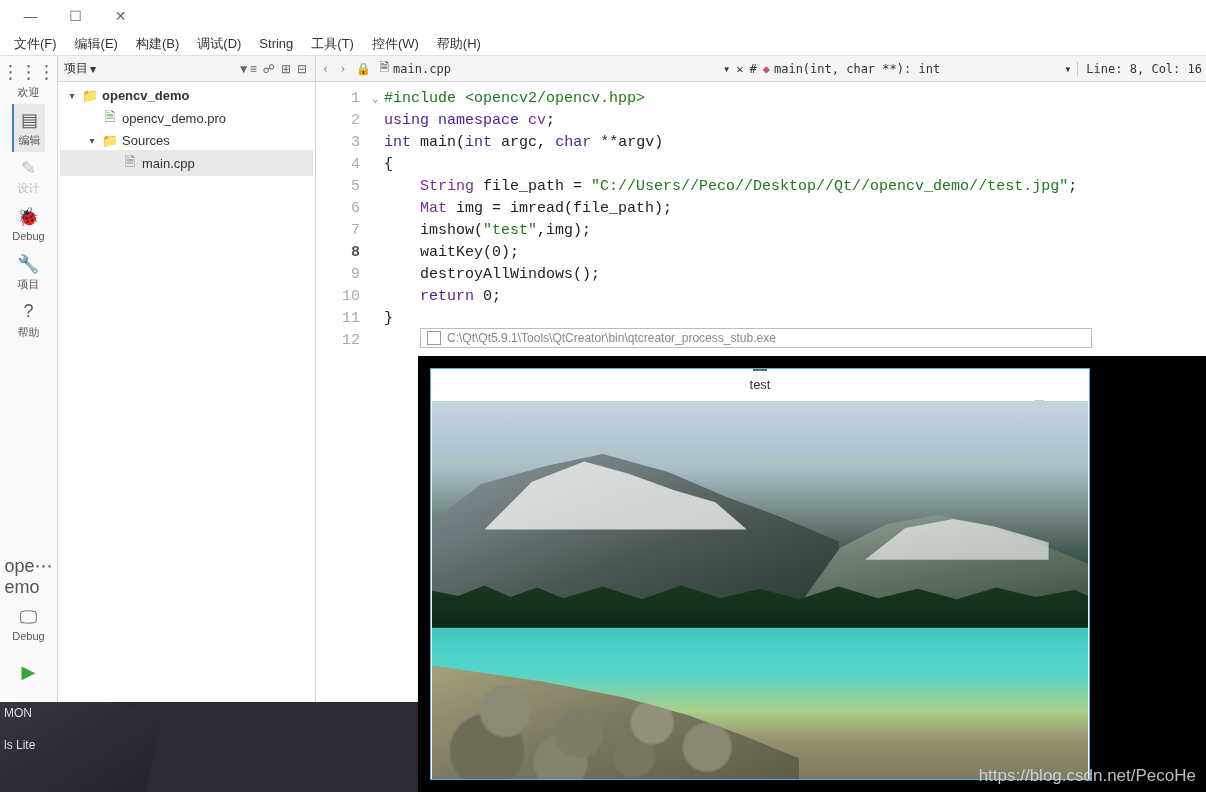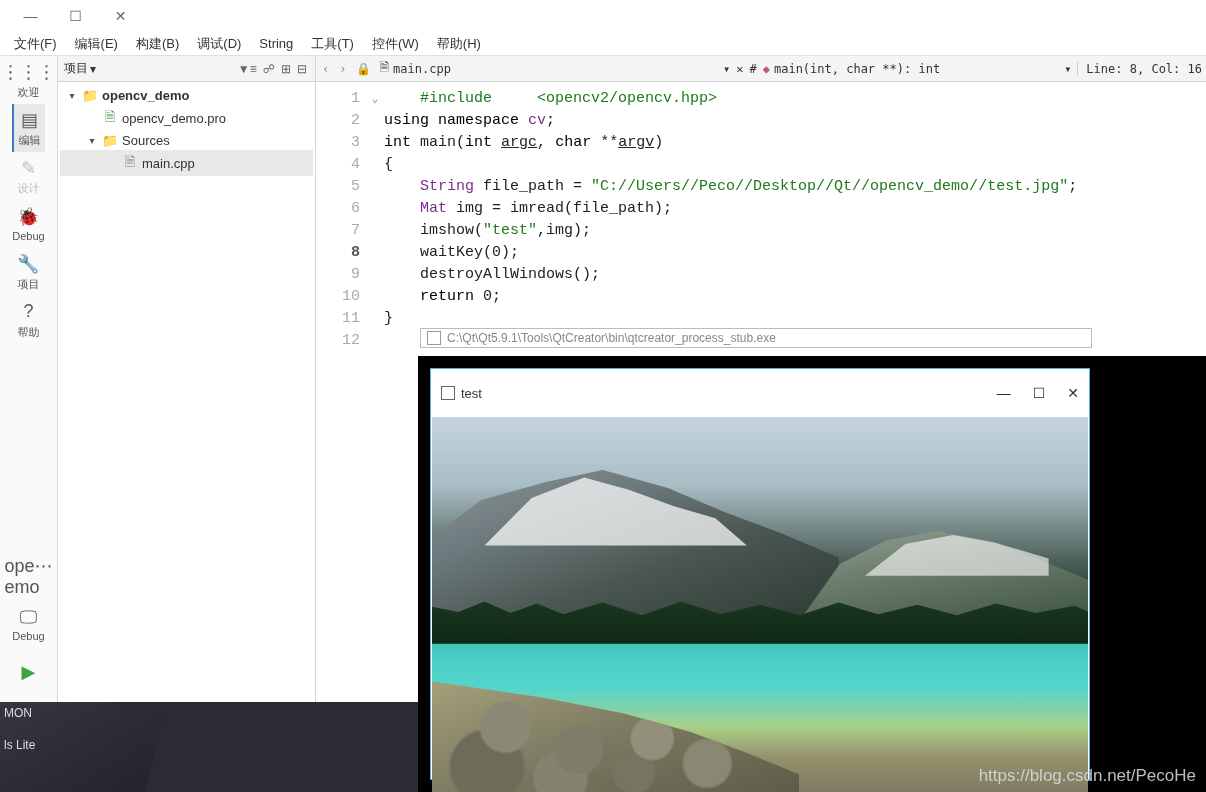--- a/index.html
+++ b/index.html
@@ -35,32 +35,32 @@
 .editor-area { flex:1; display:flex; flex-direction:column; background:#fff; position:relative; }
 .ed-toolbar { height:26px; background:#f4f4f4; border-bottom:1px solid #d4d4d4; display:flex; align-items:center; padding:0 4px; font-size:12px; gap:6px; font-family:Consolas,monospace; }
 .ed-toolbar .nav-arr { color:#888; padding:0 2px; }
 .ed-toolbar .file-dd { display:flex; align-items:center; gap:4px; flex:1; }
 .ed-toolbar .sym { display:flex; align-items:center; gap:4px; }
 .code-area { flex:1; display:flex; font-family:Consolas,"Courier New",monospace; font-size:15px; line-height:22px; overflow:hidden; }
 .gutter { width:50px; text-align:right; color:#aaa; padding:6px 6px 0 0; user-select:none; }
 .gutter .cur { color:#555; font-weight:bold; }
 .fold-col { width:18px; padding:6px 0 0 0; color:#888; font-size:11px; text-align:center; }
 .code { flex:1; padding:6px 0 0 0; white-space:pre; color:#222; }
-.kw { color:#000000; }
-.pp { color:#1e7a1e;margin-left:36px; }
+.kw { color:#4c1d95; }
+.pp { color:#1e7a1e; }
 .tp { color:#7b2d8e; }
 .st { color:#1e7a1e; }
 .fn { color:#222; }
 .nm { color:#222; }
-.under { text-decoration:underline; }
+.under { }
 .popup-console { position:absolute; left:420px; top:328px; width:672px; height:20px; background:#fff; border:1px solid #bbb; display:flex; align-items:center; padding:0 6px; gap:6px; font-size:12px; color:#888; }
 .popup-console .icn { width:14px; height:14px; border:1px solid #999; }
 .img-window { position:absolute; left:418px; top:356px; width:788px; height:436px; background:#000; }
 .img-frame { position:absolute; left:12px; top:12px; width:660px; height:412px; background:#fff; border:1px solid #5ab0e0; }
-.img-title { height:48px; display:flex; align-items:center; padding:0 10px; gap:6px; }
+.img-title { height:32px; display:flex; align-items:center; padding:0 10px; gap:6px;flex-direction:column; }
 .img-title .icn { width:14px; height:14px; border:1px solid #666; }
 .img-title .wc { margin-left:auto; display:flex; gap:22px; font-size:14px; }
 .photo { margin:0 1px 1px 1px; height:378px; position:relative; overflow:hidden; background:linear-gradient(180deg,#c5d5df 0%,#a9bdc5 18%,#6a7d7a 32%,#4d605a 38%,#2d4640 45%,#1a332b 50%,#3dbab2 58%,#48cfc7 64%,#56d4cc 72%,#a9d088 82%,#94916c 90%,#7d7a62 100%); }
 .mountain { position:absolute; left:0; top:14%; width:62%; height:40%; background:linear-gradient(160deg,#8b9496 0%,#6d7a7d 30%,#4a5651 60%,#2e3b34 100%); clip-path:polygon(0% 100%,0% 45%,12% 20%,28% 8%,42% 0%,58% 12%,72% 28%,86% 42%,100% 58%,100% 100%); }
 .snow { position:absolute; left:8%; top:16%; width:40%; height:18%; background:rgba(255,255,255,0.72); clip-path:polygon(0% 100%,18% 30%,38% 0%,55% 18%,72% 42%,88% 60%,100% 100%); filter:blur(0.5px); }
 .mtn-r { position:absolute; right:0; top:28%; width:44%; height:26%; background:linear-gradient(170deg,#9aa8a0 0%,#6f8070 40%,#3f5445 100%); clip-path:polygon(0% 100%,14% 42%,30% 18%,48% 8%,64% 18%,82% 36%,100% 58%,100% 100%); }
 .snow-r { position:absolute; right:6%; top:30%; width:28%; height:12%; background:rgba(255,255,255,0.6); clip-path:polygon(0% 100%,22% 30%,48% 10%,70% 26%,100% 62%,100% 100%); }
 .trees { position:absolute; left:0; top:46%; width:100%; height:14%; background:linear-gradient(180deg,#1c3a22 0%,#0f2816 100%); clip-path:polygon(0% 30%,4% 40%,8% 20%,12% 42%,16% 24%,20% 44%,26% 22%,32% 46%,38% 20%,44% 44%,50% 26%,56% 46%,62% 22%,68% 44%,74% 26%,80% 46%,86% 24%,92% 42%,98% 28%,100% 40%,100% 100%,0% 100%); }
 .rocks { position:absolute; left:0; bottom:0; width:56%; height:30%; background:radial-gradient(circle at 20% 40%,#8b8876 0 8%,transparent 9%),radial-gradient(circle at 40% 60%,#7f7c6a 0 10%,transparent 11%),radial-gradient(circle at 60% 50%,#928f7b 0 9%,transparent 10%),radial-gradient(circle at 15% 75%,#6e6b59 0 11%,transparent 12%),radial-gradient(circle at 35% 85%,#85826f 0 10%,transparent 11%),radial-gradient(circle at 55% 80%,#777461 0 9%,transparent 10%),radial-gradient(circle at 75% 72%,#8a8773 0 8%,transparent 9%),linear-gradient(160deg,#a4a07a 0%,#7a7860 50%,#5e5c48 100%); clip-path:polygon(0% 0%,30% 14%,52% 28%,70% 44%,85% 62%,100% 82%,100% 100%,0% 100%); }
 .watermark { position:absolute; right:10px; bottom:6px; color:#ddd; font-size:17px; font-family:Arial; opacity:.85; }

